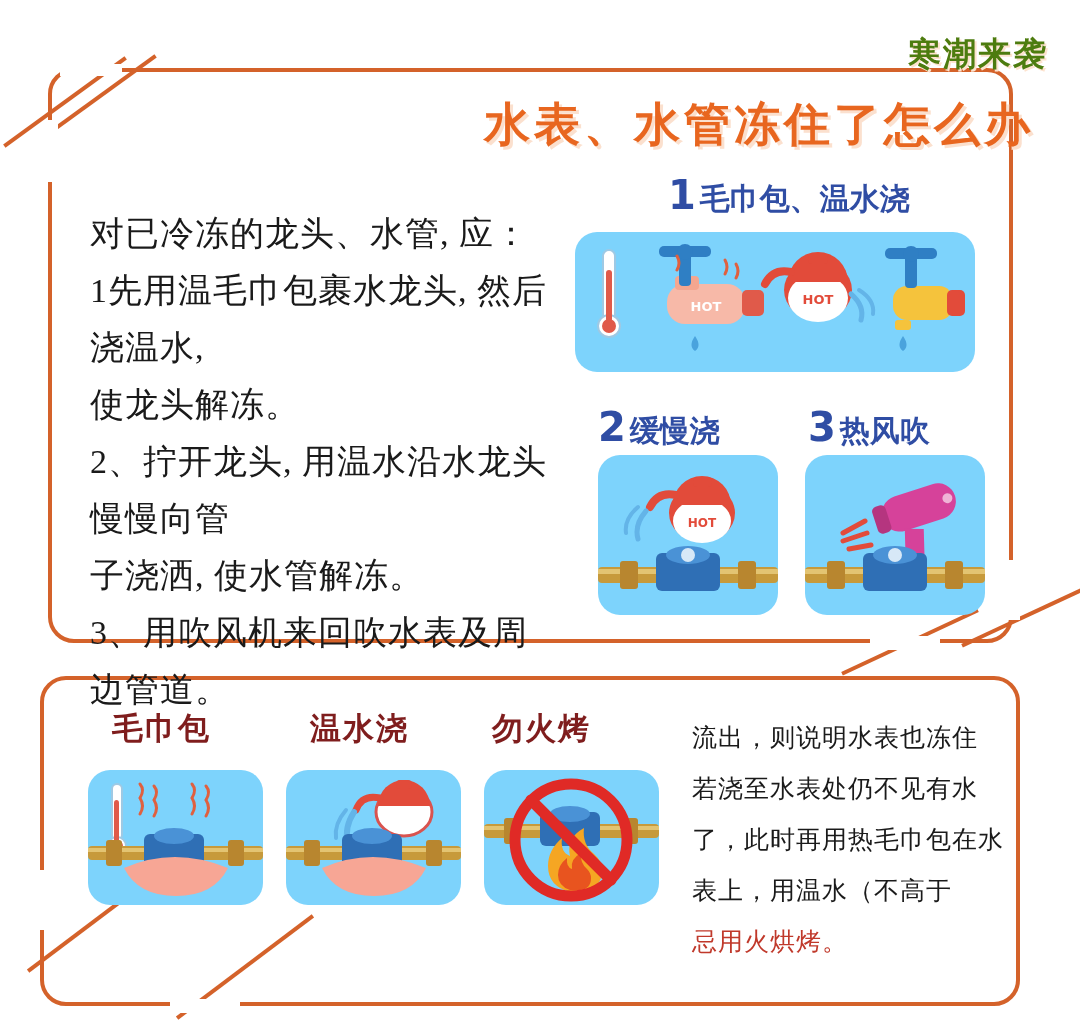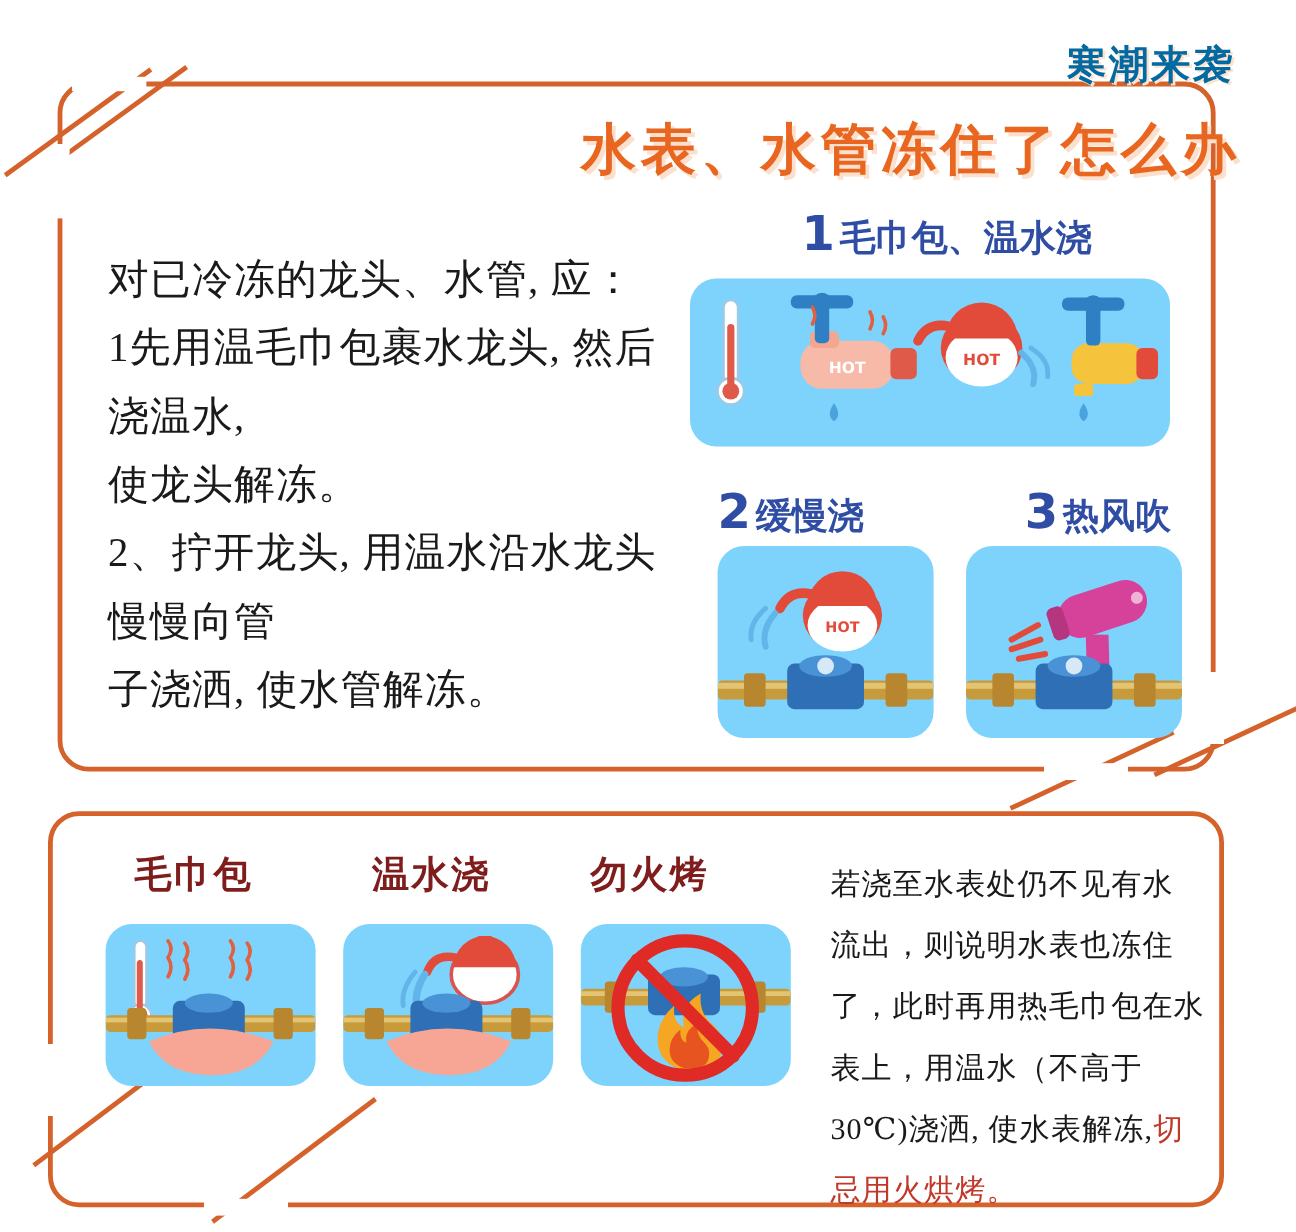--- a/index.html
+++ b/index.html
@@ -44,27 +44,27 @@
 
   
   .mask {
     position: absolute;
     background: #ffffff;
   }
 
   
   #headline-small {
     position: absolute;
-    right: 51px;
+    right: 32px;
     top: 32px;
     font-family: "DejaVu Sans", sans-serif;
     font-weight: bold;
     font-size: 33px;
     letter-spacing: 2px;
-    color: #0369a1;
+    color: #4d7c0f;
     text-shadow: 2px 2px 0 #fde3cf;
   }
   #headline-main {
     position: absolute;
     right: 46px;
     top: 94px;
     font-family: "DejaVu Sans", sans-serif;
     font-weight: bold;
     font-size: 46px;
     letter-spacing: 4px;
@@ -96,21 +96,21 @@
   }
   .step-num {
     font-size: 40px;
     color: #2f4da4;
     margin-right: 4px;
   }
   .step-label { font-size: 30px; }
 
   #step1-head { left: 668px; top: 172px; }
   #step2-head { left: 598px; top: 404px; }
-  #step3-head { left: 854px; top: 404px; }
+  #step3-head { left: 808px; top: 404px; }
 
   
   .card {
     position: absolute;
     background: #7dd3fc;
     border-radius: 22px;
     overflow: hidden;
   }
   #card-1 { left: 575px; top: 232px; width: 400px; height: 140px; }
   #card-2 { left: 598px; top: 455px; width: 180px; height: 160px; }
@@ -172,20 +172,21 @@
 
 <div id="headline-small">寒潮来袭</div>
 <div id="headline-main">水表、水管冻住了怎么办</div>
 
 <div id="left-text">
   <p>对已冷冻的龙头、水管, 应：</p>
   <p>1先用温毛巾包裹水龙头, 然后浇温水,</p>
   <p>使龙头解冻。</p>
   <p>2、拧开龙头, 用温水沿水龙头慢慢向管</p>
   <p>子浇洒, 使水管解冻。</p>
+  <p>3、用吹风机来回吹水表及周边管道。</p>
 </div>
 
 <div class="step-head" id="step1-head">
   <span class="step-num">1</span><span class="step-label">毛巾包、温水浇</span>
 </div>
 
 <div class="card" id="card-1">
   <svg width="400" height="140" viewBox="0 0 400 140">
 
     <rect x="28" y="18" width="12" height="70" rx="6" fill="#ffffff" stroke="#9ec9e4" stroke-width="2"></rect>
@@ -339,21 +340,18 @@
 
     <path d="M86 122 q-22 -6 -22 -26 q0 -16 14 -28 q-2 14 8 18 q-4 -18 14 -28 q-2 16 10 26 q8 7 8 16 q0 20 -22 22 z" fill="#f5a623"></path>
     <path d="M86 120 q-12 -4 -12 -15 q0 -10 9 -17 q-1 9 5 11 q-2 -10 9 -16 q-1 10 6 16 q4 4 4 9 q0 11 -11 12 z" fill="#e8541f"></path>
 
     <circle cx="87" cy="70" r="56" fill="none" stroke="#e02a26" stroke-width="11"></circle>
     <line x1="47" y1="30" x2="127" y2="110" stroke="#e02a26" stroke-width="11" stroke-linecap="round"></line>
   </svg>
 </div>
 
 <div id="right-text">
+  <div>流出，则说明水表也冻住</div>
   <div>若浇至水表处仍不见有水</div>
-  <div>流出，则说明水表也冻住</div>
   <div>了，此时再用热毛巾包在水</div>
   <div>表上，用温水（不高于</div>
-  <div>
-    <span>30℃)浇洒, 使水表解冻,</span><span class="warn">切</span>
-  </div>
   <div class="warn">忌用火烘烤。</div>
 </div>
 
 </body></html>

